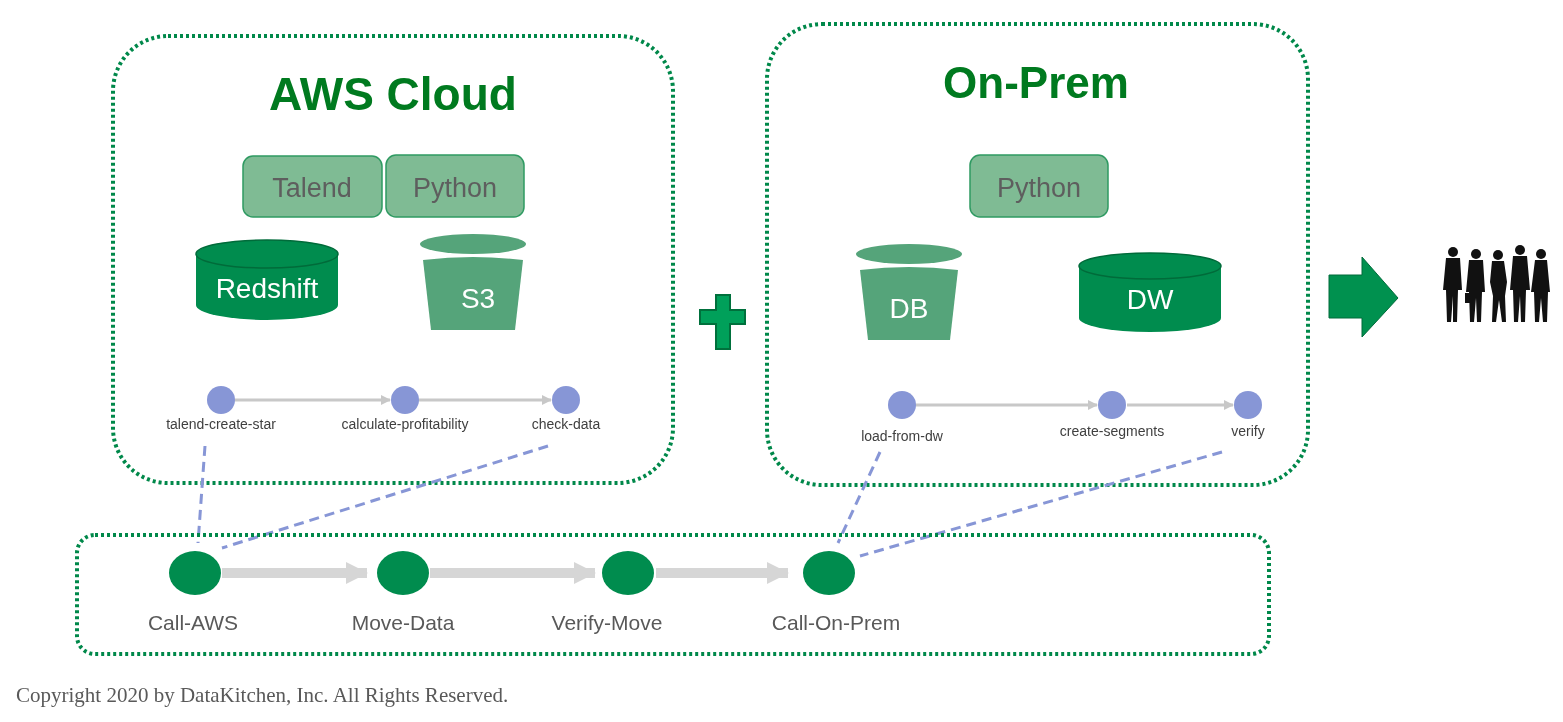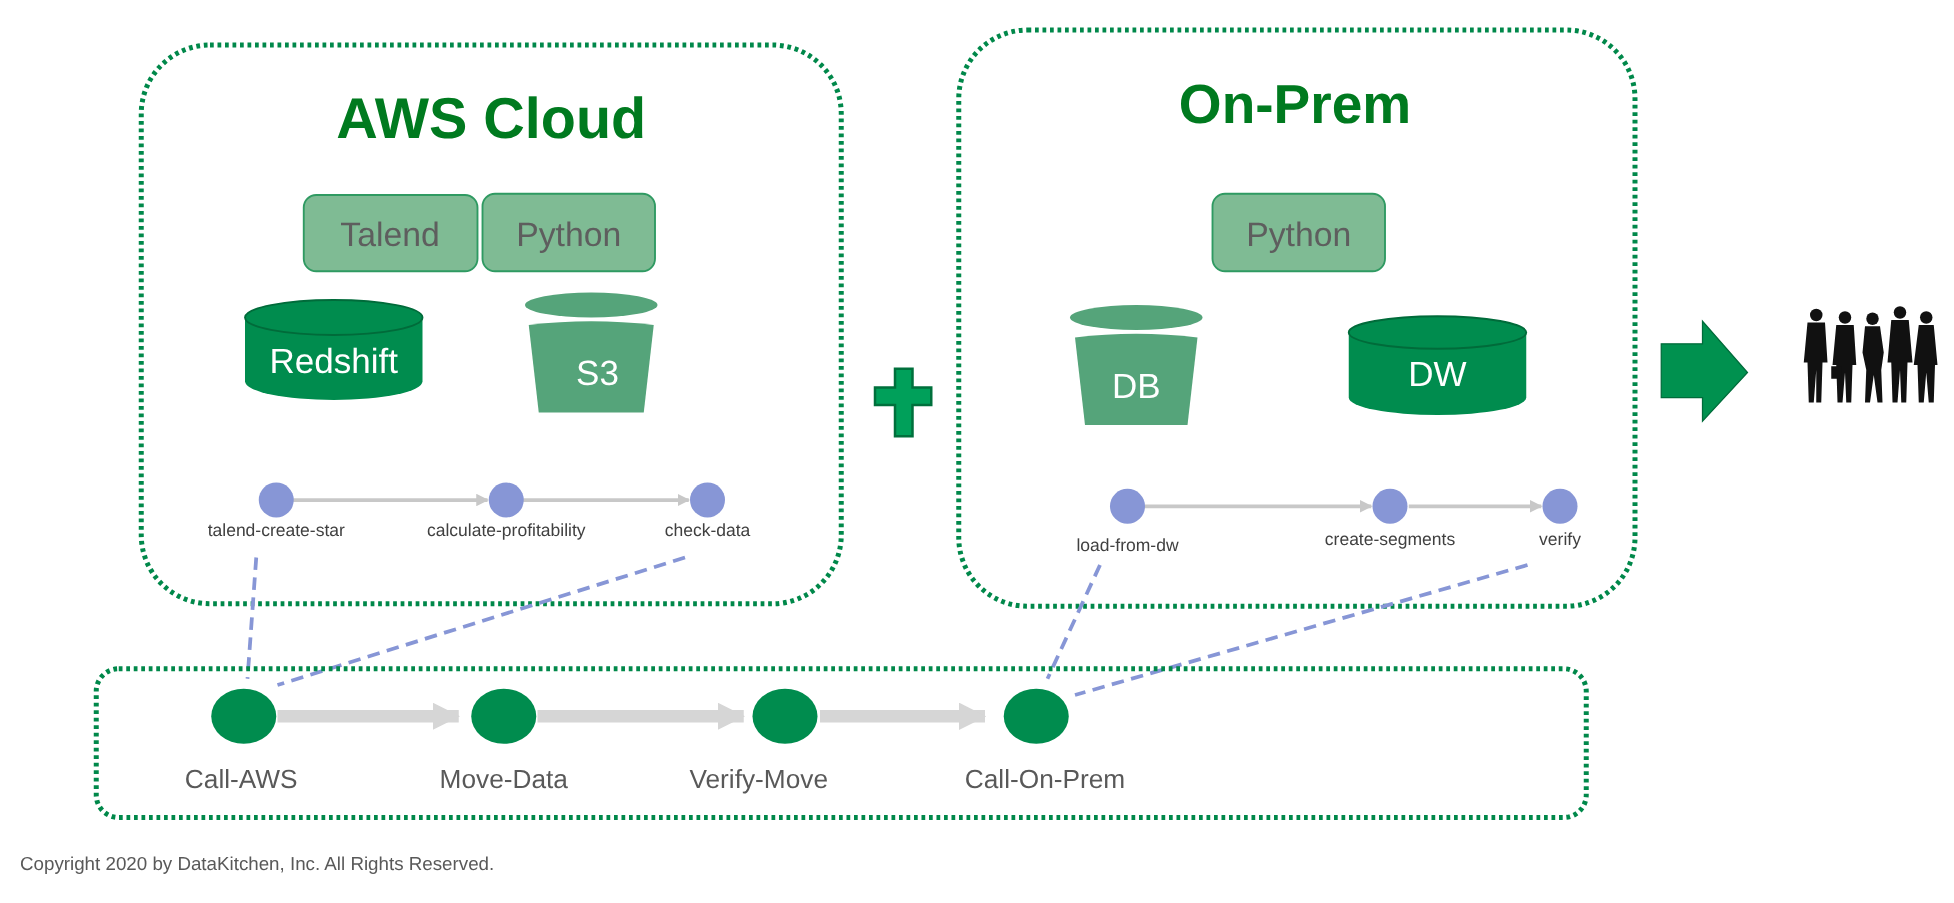--- a/index.html
+++ b/index.html
@@ -3,21 +3,21 @@
 <meta charset="utf-8">
 <style>
   html, body { margin:0; padding:0; background:#ffffff; }
   body { width:1563px; height:722px; position:relative; overflow:hidden; font-family:"Liberation Sans", sans-serif; }
   svg#diagram { position:absolute; left:0; top:0; }
   .title { font-family:"Liberation Sans", sans-serif; font-weight:bold; fill:#007a1f; }
   .tool-label { font-family:"Liberation Sans", sans-serif; fill:#5e5e5e; font-size:27px; }
   .store-label { font-family:"Liberation Sans", sans-serif; fill:#ffffff; font-size:28px; }
   .step-label { font-family:"Liberation Sans", sans-serif; fill:#404040; font-size:14px; }
   .main-label { font-family:"Liberation Sans", sans-serif; fill:#595959; font-size:21px; }
-  .copyright { position:absolute; left:16px; top:683px; font-size:15px; color:#595959; font-family:Liberation Sans, sans-serif; }
+  .copyright { position:absolute; left:16px; top:683px; font-size:21px; color:#595959; font-family:Liberation Serif, serif; }
 </style>
 </head>
 <body>
 
 <svg id="diagram" width="1563" height="722" viewBox="0 0 1563 722" xmlns="http://www.w3.org/2000/svg">
   <defs>
     <marker id="arrowSmall" markerWidth="10" markerHeight="10" refX="9" refY="5" orient="auto" markerUnits="userSpaceOnUse">
       <path d="M0,0 L10,5 L0,10 Z" fill="#c8c8c8"></path>
     </marker>
     <marker id="arrowBig" markerWidth="22" markerHeight="22" refX="21" refY="11" orient="auto" markerUnits="userSpaceOnUse">

